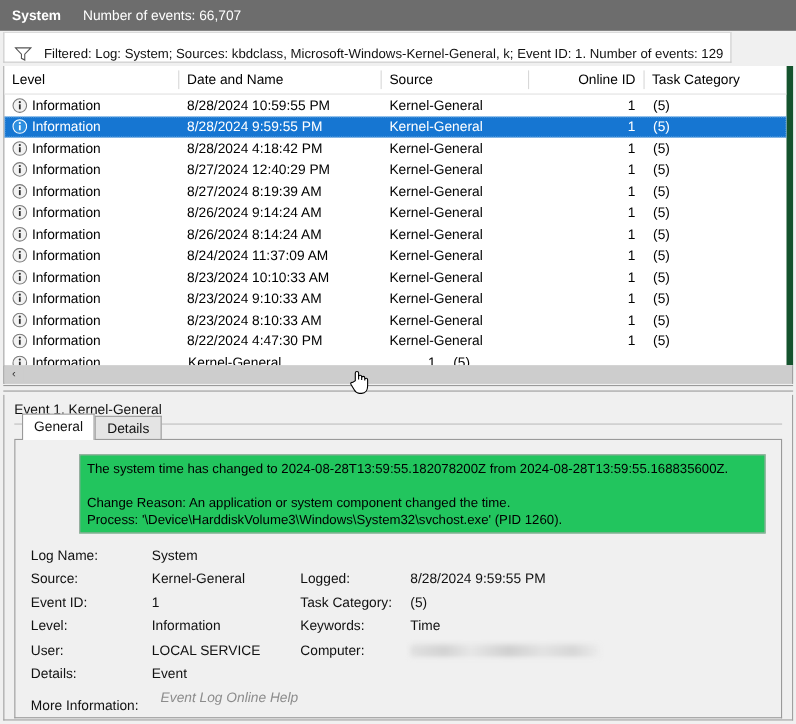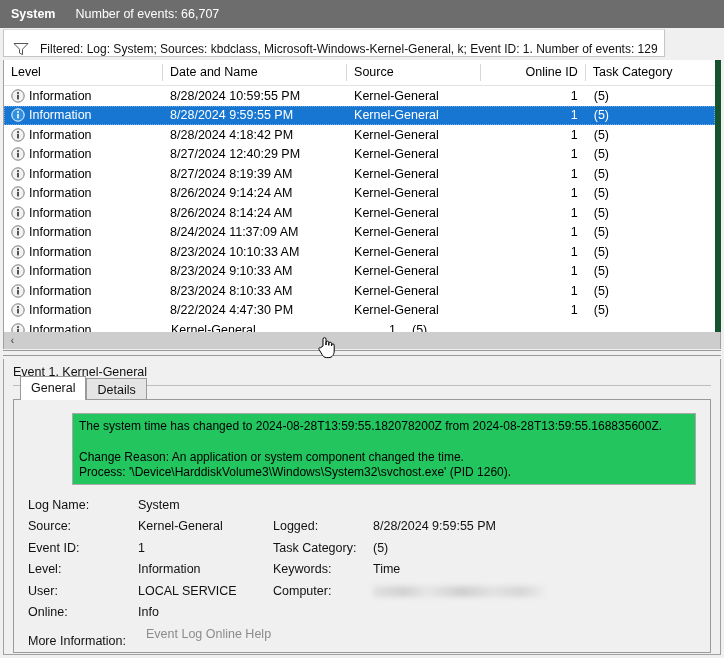--- a/index.html
+++ b/index.html
@@ -124,21 +124,21 @@
   }
   .descbox p{margin:0;}
   .descbox .gap{height:15px;}
 
   .fields{position:absolute;left:14px;top:94px;right:14px;font-size:12.5px;}
   .frow{display:flex;height:21.5px;align-items:center;}
   .flabel{width:110px;color:#111;}
   .fvalue{width:135px;color:#111;}
   .flabel2{width:100px;color:#111;}
   .fvalue2{color:#111;}
-  .link{color:#8c8c8c;}
+  .link{color:#8c8c8c;font-style:italic;}
   .redact{
     display:inline-block;width:172px;height:11px;
     background:linear-gradient(90deg,#e0e0e0,#d2d2d2 18%,#e6e6e6 32%,#cfcfcf 52%,#e2e2e2 70%,#d6d6d6 86%,#ececec);
     filter:blur(2.4px);border-radius:2px;vertical-align:middle;
   }
   .mi-label{width:110px;margin-top:14px;}
   .mi-value{margin-left:8px;}
 
   
   .cursor{position:absolute;left:316px;top:335px;width:20px;height:24px;pointer-events:none;}
@@ -407,22 +407,22 @@
           <div class="flabel2">Keywords:</div>
           <div class="fvalue2">Time</div>
         </div>
         <div class="frow">
           <div class="flabel">User:</div>
           <div class="fvalue">LOCAL SERVICE</div>
           <div class="flabel2">Computer:</div>
           <div class="fvalue2"><span class="redact"></span></div>
         </div>
         <div class="frow">
-          <div class="flabel">Online:</div>
-          <div class="fvalue">Info</div>
+          <div class="flabel">Details:</div>
+          <div class="fvalue">Event</div>
           <div class="flabel2"></div>
           <div class="fvalue2"></div>
         </div>
         <div class="frow">
           <div class="flabel mi-label">More Information:</div>
           <div class="fvalue2 link mi-value">Event Log Online Help</div>
         </div>
       </div>
 
     </div>

